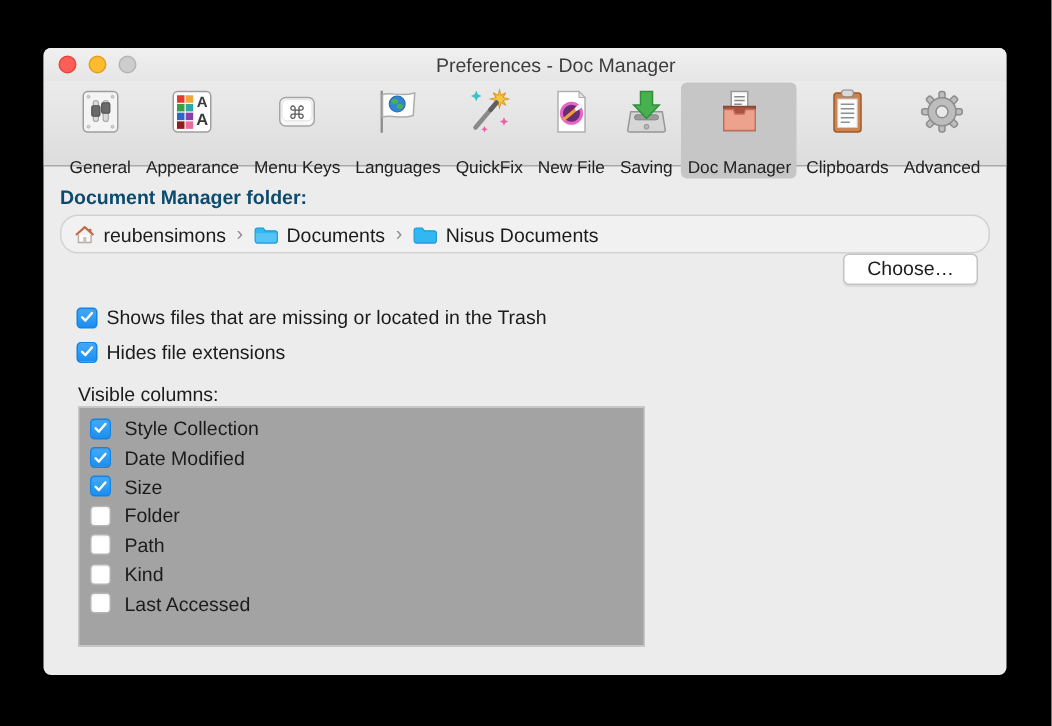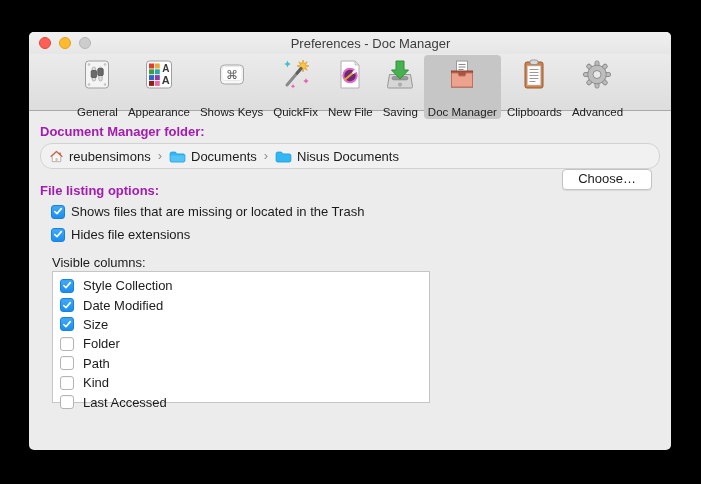--- a/index.html
+++ b/index.html
@@ -33,43 +33,43 @@
   .tbitem{
     display:flex;flex-direction:column;align-items:center;
     padding:2px 4px 1px;border-radius:4px;cursor:default;
   }
   .tbitem.selected{background:#c6c6c6;}
   .ticon{width:34px;height:35px;display:block;}
   .ticon svg{width:34px;height:35px;display:block;}
   .tlabel{font-size:11.5px;color:#222;margin-top:14px;white-space:nowrap;}
   
   .content{position:relative;height:340px;font-size:13px;color:#1b1b1b;}
-  .hdr{position:absolute;left:11px;font-weight:bold;color:#a21caf;}
+  .hdr{position:absolute;left:11px;font-weight:bold;color:#0c4a6e;}
   #folder-label{top:13px;}
   #filelist-label{top:72px;}
   #viscol-label{position:absolute;left:23px;top:144px;}
   .pathbar{
     position:absolute;left:11px;right:11px;top:32px;height:26px;
     background:#f1f1f1;border:1px solid #d2d2d2;box-sizing:border-box;
     display:flex;align-items:center;padding:0 4px 0 8px;border-radius:12px;
   }
   .pseg{display:flex;align-items:center;gap:5px;}
   .pseg .picon{display:flex;align-items:center;}
   .psep{color:#8e8e8e;font-size:13px;margin:0 7px 1px;}
   .choose-btn{
     margin-left:auto;background:#fff;border:1px solid #c3c3c3;border-radius:4px;
     font-size:13px;color:#1b1b1b;padding:1px 15px 3px;line-height:15px;
     box-shadow:0 1px 1px rgba(0,0,0,.08);font-family:Liberation Sans, sans-serif;margin-right:3px;margin-top:47px;
   }
   .optrow{position:absolute;left:22px;display:flex;align-items:center;gap:6px;}
   #optrow-0{top:93px;}
   #optrow-1{top:116px;}
   .colbox{
-    position:absolute;left:23px;top:160px;width:378px;height:132px;
-    background:#ffffff;border:1px solid #c6c6c6;box-sizing:border-box;
+    position:absolute;left:23px;top:160px;width:378px;height:160px;
+    background:#a3a3a3;border:1px solid #c6c6c6;box-sizing:border-box;
     padding-top:4px;
   }
   .colrow{height:19.4px;display:flex;align-items:center;padding-left:7px;gap:9px;}
   
   .cb{
     width:14px;height:14px;border-radius:3px;box-sizing:border-box;flex:0 0 14px;
     background:#fff;border:1px solid #b4b4b4;
     display:flex;align-items:center;justify-content:center;
     box-shadow:inset 0 1px 1px rgba(0,0,0,.04);
   }
@@ -130,23 +130,35 @@
     </div>
 
     <div class="tbitem">
       <span class="ticon">
         <svg viewBox="0 0 34 35">
           <rect x="5.5" y="8" width="23" height="19" rx="4" fill="#f8f8f8" stroke="#a5a5a5"></rect>
           <rect x="7" y="9.5" width="20" height="14" rx="3" fill="#ffffff" stroke="#dcdcdc" stroke-width=".6"></rect>
           <text x="17" y="22" font-size="12" fill="#5c5c5c" text-anchor="middle" font-family="inherit">⌘</text>
         </svg>
       </span>
-      <span class="tlabel">Shows Keys</span>
-    </div>
-
+      <span class="tlabel">Menu Keys</span>
+    </div>
+
+    <div class="tbitem">
+      <span class="ticon">
+        <svg viewBox="0 0 34 35">
+          <line x1="6.5" y1="3.5" x2="6.5" y2="31.5" stroke="#8f8f8f" stroke-width="1.6"></line>
+          <path d="M7,6 C13,4 18,8 28.5,5 L27.5,20 C18,23 14,19 7,21 Z" fill="#fcfcfc" stroke="#adadad"></path>
+          <circle cx="16.8" cy="12.3" r="5.3" fill="#2f86d6" stroke="#2568aa" stroke-width=".7"></circle>
+          <ellipse cx="15.2" cy="10.6" rx="2.3" ry="1.6" fill="#4cb04f"></ellipse>
+          <ellipse cx="18.6" cy="13.9" rx="2.1" ry="1.7" fill="#4cb04f"></ellipse>
+        </svg>
+      </span>
+      <span class="tlabel">Languages</span>
+    </div>
 
     <div class="tbitem">
       <span class="ticon">
         <svg viewBox="0 0 34 35">
           <polygon points="24,3 25,6.7 28.2,4.8 26.3,8 30,9 26.3,10 28.2,13.2 25,11.3 24,15 23,11.3 19.8,13.2 21.7,10 18,9 21.7,8 19.8,4.8 23,6.7" fill="#f8c63f" stroke="#e09a28" stroke-width=".7"></polygon>
           <line x1="22" y1="11.5" x2="8" y2="28" stroke="#8a8a8a" stroke-width="3" stroke-linecap="round"></line>
           <line x1="22" y1="11.5" x2="18" y2="16.2" stroke="#5f5f5f" stroke-width="3" stroke-linecap="round"></line>
           <polygon points="8.5,3.5 9.6,5.9 12,7 9.6,8.1 8.5,10.5 7.4,8.1 5,7 7.4,5.9" fill="#39c2c9"></polygon>
           <polygon points="27,21.2 27.9,23.1 29.8,24 27.9,24.9 27,26.8 26.1,24.9 24.2,24 26.1,23.1" fill="#ec5fa8"></polygon>
           <polygon points="14,27 14.7,28.5 16.2,29.2 14.7,29.9 14,31.4 13.3,29.9 11.8,29.2 13.3,28.5" fill="#ec5fa8"></polygon>
@@ -257,21 +269,20 @@
         <span class="picon">
           <svg width="17" height="13" viewBox="0 0 18 14">
             <path d="M1,4.2 C1,3 1.6,2.2 2.8,2.2 L6.8,2.2 L8.4,4.2 L15.2,4.2 C16.4,4.2 17,4.9 17,6 L17,11 C17,12.2 16.4,13 15.2,13 L2.8,13 C1.6,13 1,12.2 1,11 Z" fill="#33b7f2" stroke="#179ad8" stroke-width="0.8"></path>
           </svg>
         </span>
         <span>Nisus Documents</span>
       </span>
       <button class="choose-btn">Choose…</button>
     </div>
 
-    <div class="hdr" id="filelist-label">File listing options:</div>
 
     <div class="optrow" id="optrow-0">
       <span class="cb checked">
         <svg class="check" width="10" height="9" viewBox="0 0 12 11">
             <path d="M2,5.5 L4.7,8.2 L10,2" stroke="#fff" stroke-width="2" fill="none" stroke-linecap="round" stroke-linejoin="round"></path>
           </svg>
       </span>
       <span>Shows files that are missing or located in the Trash</span>
     </div>
     <div class="optrow" id="optrow-1">

